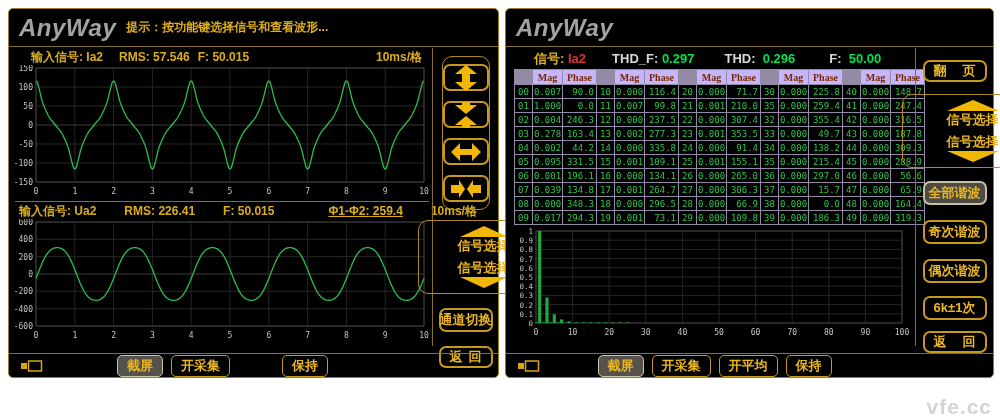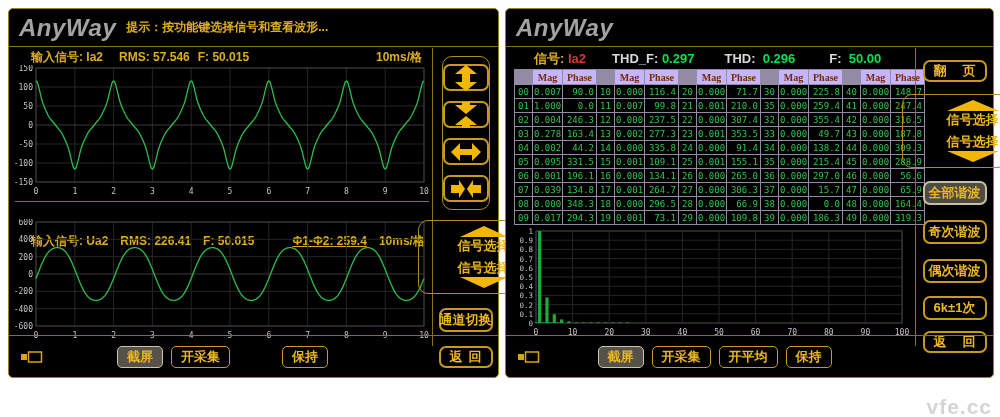--- a/index.html
+++ b/index.html
@@ -8,21 +8,21 @@
   #left-panel{left:8px;width:489px;}
   #right-panel{left:505px;width:487px;}
   .hdr{position:absolute;left:0;right:0;top:0;height:38px;display:flex;align-items:center;
     border-bottom:1px solid #8a701c;padding:0 10px;box-sizing:border-box;}
   .logo{font-style:italic;font-weight:bold;font-size:24px;color:#a3a3a3;margin-right:10px;letter-spacing:.5px;}
   .tip{font-weight:bold;font-size:12px;color:#e0af1d;white-space:nowrap;}
   .side-col{position:absolute;top:39px;bottom:31px;right:0;border-left:1px solid #8a701c;
     display:flex;flex-direction:column;align-items:center;box-sizing:border-box;}
   #left-panel .side-col{width:66px;}
   #right-panel .side-col{width:78px;}
-  .bottom-bar{position:absolute;left:0;right:0;bottom:0;height:42px;border-top:1px solid #8a701c;
+  .bottom-bar{position:absolute;left:0;right:0;bottom:0;height:24px;border-top:1px solid #8a701c;
     display:flex;align-items:center;box-sizing:border-box;}
   .fn-btn{background:#000;border:2px solid #c79a1f;border-radius:7px;color:#ecb722;
     font-weight:bold;font-size:13px;display:flex;align-items:center;justify-content:center;
     cursor:pointer;box-sizing:border-box;white-space:nowrap;}
   .fn-btn.sel{background:#4e4b44;border-color:#c9c0a0;}
   .btn-group{border:1px solid #b08c1e;border-radius:10px;display:flex;flex-direction:column;
     align-items:center;box-sizing:border-box;}
   .icon-btn{width:46px;height:27px;margin:5px 0;}
   .txt-btn{width:54px;height:28px;}
   #right-panel .txt-btn{width:64px;height:29px;}
@@ -104,21 +104,21 @@
         <text x="297.59999999999997" y="129" text-anchor="middle" fill="#c4c4c4" font-size="8" font-family="DejaVu Sans Mono, monospace">7</text>
         <text x="336.40000000000003" y="129" text-anchor="middle" fill="#c4c4c4" font-size="8" font-family="DejaVu Sans Mono, monospace">8</text>
         <text x="375.2" y="129" text-anchor="middle" fill="#c4c4c4" font-size="8" font-family="DejaVu Sans Mono, monospace">9</text>
         <text x="414" y="129" text-anchor="middle" fill="#c4c4c4" font-size="8" font-family="DejaVu Sans Mono, monospace">10</text>
       </g>
       <polyline points="26.0,16.0 26.8,16.5 27.6,18.1 28.3,20.6 29.1,23.6 29.9,26.9 30.7,30.2 31.4,33.3 32.2,36.1 33.0,38.5 33.8,40.6 34.5,42.5 35.3,44.3 36.1,46.0 36.9,47.6 37.6,49.2 38.4,50.7 39.2,52.1 40.0,53.3 40.7,54.3 41.5,55.3 42.3,56.2 43.1,57.1 43.8,58.0 44.6,59.0 45.4,60.0 46.2,61.0 47.0,62.0 47.7,62.9 48.5,63.8 49.3,64.7 50.1,65.7 50.8,66.7 51.6,67.9 52.4,69.3 53.2,70.8 53.9,72.4 54.7,74.0 55.5,75.7 56.3,77.5 57.0,79.4 57.8,81.5 58.6,83.9 59.4,86.7 60.1,89.8 60.9,93.1 61.7,96.4 62.5,99.4 63.2,101.9 64.0,103.5 64.8,104.0 65.6,103.5 66.4,101.9 67.1,99.4 67.9,96.4 68.7,93.1 69.5,89.8 70.2,86.7 71.0,83.9 71.8,81.5 72.6,79.4 73.3,77.5 74.1,75.7 74.9,74.0 75.7,72.4 76.4,70.8 77.2,69.3 78.0,67.9 78.8,66.7 79.5,65.7 80.3,64.7 81.1,63.8 81.9,62.9 82.6,62.0 83.4,61.0 84.2,60.0 85.0,59.0 85.8,58.0 86.5,57.1 87.3,56.2 88.1,55.3 88.9,54.3 89.6,53.3 90.4,52.1 91.2,50.7 92.0,49.2 92.7,47.6 93.5,46.0 94.3,44.3 95.1,42.5 95.8,40.6 96.6,38.5 97.4,36.1 98.2,33.3 98.9,30.2 99.7,26.9 100.5,23.6 101.3,20.6 102.0,18.1 102.8,16.5 103.6,16.0 104.4,16.5 105.2,18.1 105.9,20.6 106.7,23.6 107.5,26.9 108.3,30.2 109.0,33.3 109.8,36.1 110.6,38.5 111.4,40.6 112.1,42.5 112.9,44.3 113.7,46.0 114.5,47.6 115.2,49.2 116.0,50.7 116.8,52.1 117.6,53.3 118.3,54.3 119.1,55.3 119.9,56.2 120.7,57.1 121.4,58.0 122.2,59.0 123.0,60.0 123.8,61.0 124.6,62.0 125.3,62.9 126.1,63.8 126.9,64.7 127.7,65.7 128.4,66.7 129.2,67.9 130.0,69.3 130.8,70.8 131.5,72.4 132.3,74.0 133.1,75.7 133.9,77.5 134.6,79.4 135.4,81.5 136.2,83.9 137.0,86.7 137.7,89.8 138.5,93.1 139.3,96.4 140.1,99.4 140.8,101.9 141.6,103.5 142.4,104.0 143.2,103.5 144.0,101.9 144.7,99.4 145.5,96.4 146.3,93.1 147.1,89.8 147.8,86.7 148.6,83.9 149.4,81.5 150.2,79.4 150.9,77.5 151.7,75.7 152.5,74.0 153.3,72.4 154.0,70.8 154.8,69.3 155.6,67.9 156.4,66.7 157.1,65.7 157.9,64.7 158.7,63.8 159.5,62.9 160.2,62.0 161.0,61.0 161.8,60.0 162.6,59.0 163.4,58.0 164.1,57.1 164.9,56.2 165.7,55.3 166.5,54.3 167.2,53.3 168.0,52.1 168.8,50.7 169.6,49.2 170.3,47.6 171.1,46.0 171.9,44.3 172.7,42.5 173.4,40.6 174.2,38.5 175.0,36.1 175.8,33.3 176.5,30.2 177.3,26.9 178.1,23.6 178.9,20.6 179.6,18.1 180.4,16.5 181.2,16.0 182.0,16.5 182.8,18.1 183.5,20.6 184.3,23.6 185.1,26.9 185.9,30.2 186.6,33.3 187.4,36.1 188.2,38.5 189.0,40.6 189.7,42.5 190.5,44.3 191.3,46.0 192.1,47.6 192.8,49.2 193.6,50.7 194.4,52.1 195.2,53.3 195.9,54.3 196.7,55.3 197.5,56.2 198.3,57.1 199.0,58.0 199.8,59.0 200.6,60.0 201.4,61.0 202.2,62.0 202.9,62.9 203.7,63.8 204.5,64.7 205.3,65.7 206.0,66.7 206.8,67.9 207.6,69.3 208.4,70.8 209.1,72.4 209.9,74.0 210.7,75.7 211.5,77.5 212.2,79.4 213.0,81.5 213.8,83.9 214.6,86.7 215.3,89.8 216.1,93.1 216.9,96.4 217.7,99.4 218.4,101.9 219.2,103.5 220.0,104.0 220.8,103.5 221.6,101.9 222.3,99.4 223.1,96.4 223.9,93.1 224.7,89.8 225.4,86.7 226.2,83.9 227.0,81.5 227.8,79.4 228.5,77.5 229.3,75.7 230.1,74.0 230.9,72.4 231.6,70.8 232.4,69.3 233.2,67.9 234.0,66.7 234.7,65.7 235.5,64.7 236.3,63.8 237.1,62.9 237.8,62.0 238.6,61.0 239.4,60.0 240.2,59.0 241.0,58.0 241.7,57.1 242.5,56.2 243.3,55.3 244.1,54.3 244.8,53.3 245.6,52.1 246.4,50.7 247.2,49.2 247.9,47.6 248.7,46.0 249.5,44.3 250.3,42.5 251.0,40.6 251.8,38.5 252.6,36.1 253.4,33.3 254.1,30.2 254.9,26.9 255.7,23.6 256.5,20.6 257.2,18.1 258.0,16.5 258.8,16.0 259.6,16.5 260.4,18.1 261.1,20.6 261.9,23.6 262.7,26.9 263.5,30.2 264.2,33.3 265.0,36.1 265.8,38.5 266.6,40.6 267.3,42.5 268.1,44.3 268.9,46.0 269.7,47.6 270.4,49.2 271.2,50.7 272.0,52.1 272.8,53.3 273.5,54.3 274.3,55.3 275.1,56.2 275.9,57.1 276.6,58.0 277.4,59.0 278.2,60.0 279.0,61.0 279.8,62.0 280.5,62.9 281.3,63.8 282.1,64.7 282.9,65.7 283.6,66.7 284.4,67.9 285.2,69.3 286.0,70.8 286.7,72.4 287.5,74.0 288.3,75.7 289.1,77.5 289.8,79.4 290.6,81.5 291.4,83.9 292.2,86.7 292.9,89.8 293.7,93.1 294.5,96.4 295.3,99.4 296.0,101.9 296.8,103.5 297.6,104.0 298.4,103.5 299.2,101.9 299.9,99.4 300.7,96.4 301.5,93.1 302.3,89.8 303.0,86.7 303.8,83.9 304.6,81.5 305.4,79.4 306.1,77.5 306.9,75.7 307.7,74.0 308.5,72.4 309.2,70.8 310.0,69.3 310.8,67.9 311.6,66.7 312.3,65.7 313.1,64.7 313.9,63.8 314.7,62.9 315.4,62.0 316.2,61.0 317.0,60.0 317.8,59.0 318.6,58.0 319.3,57.1 320.1,56.2 320.9,55.3 321.7,54.3 322.4,53.3 323.2,52.1 324.0,50.7 324.8,49.2 325.5,47.6 326.3,46.0 327.1,44.3 327.9,42.5 328.6,40.6 329.4,38.5 330.2,36.1 331.0,33.3 331.7,30.2 332.5,26.9 333.3,23.6 334.1,20.6 334.8,18.1 335.6,16.5 336.4,16.0 337.2,16.5 338.0,18.1 338.7,20.6 339.5,23.6 340.3,26.9 341.1,30.2 341.8,33.3 342.6,36.1 343.4,38.5 344.2,40.6 344.9,42.5 345.7,44.3 346.5,46.0 347.3,47.6 348.0,49.2 348.8,50.7 349.6,52.1 350.4,53.3 351.1,54.3 351.9,55.3 352.7,56.2 353.5,57.1 354.2,58.0 355.0,59.0 355.8,60.0 356.6,61.0 357.4,62.0 358.1,62.9 358.9,63.8 359.7,64.7 360.5,65.7 361.2,66.7 362.0,67.9 362.8,69.3 363.6,70.8 364.3,72.4 365.1,74.0 365.9,75.7 366.7,77.5 367.4,79.4 368.2,81.5 369.0,83.9 369.8,86.7 370.5,89.8 371.3,93.1 372.1,96.4 372.9,99.4 373.6,101.9 374.4,103.5 375.2,104.0 376.0,103.5 376.8,101.9 377.5,99.4 378.3,96.4 379.1,93.1 379.9,89.8 380.6,86.7 381.4,83.9 382.2,81.5 383.0,79.4 383.7,77.5 384.5,75.7 385.3,74.0 386.1,72.4 386.8,70.8 387.6,69.3 388.4,67.9 389.2,66.7 389.9,65.7 390.7,64.7 391.5,63.8 392.3,62.9 393.0,62.0 393.8,61.0 394.6,60.0 395.4,59.0 396.2,58.0 396.9,57.1 397.7,56.2 398.5,55.3 399.3,54.3 400.0,53.3 400.8,52.1 401.6,50.7 402.4,49.2 403.1,47.6 403.9,46.0 404.7,44.3 405.5,42.5 406.2,40.6 407.0,38.5 407.8,36.1 408.6,33.3 409.3,30.2 410.1,26.9 410.9,23.6 411.7,20.6 412.4,18.1 413.2,16.5 414.0,16.0" fill="none" stroke="#2dbd4d" stroke-width="1.3"></polyline>
     </svg>
 
   <div class="gold-line" style="left:6px;width:414px;top:192px;"></div>
 
-  <div class="chart-hdr" style="top:194px;height:16px;left:22px;right:76px;gap:12px;margin-top:30px;">
+  <div class="chart-hdr" style="top:194px;height:16px;left:10px;right:76px;gap:28px;">
     <span><span>输入信号:</span> <span>Ua2</span></span>
     <span><span>RMS:</span> <span>226.41</span></span>
     <span><span>F:</span> <span>50.015</span></span>
     <span style="margin-left:26px;text-decoration:underline;"><span>Φ1-Φ2:</span> <span>259.4</span></span>
     <span class="tb">10ms/格</span>
   </div>
   <svg id="wave2-svg" style="left:1px;top:210px;" width="422" height="124">
       <g>
         <line x1="26" y1="3" x2="26" y2="107" stroke="#262626" stroke-width="1"></line>
         <line x1="64.80000000000001" y1="3" x2="64.80000000000001" y2="107" stroke="#262626" stroke-width="1"></line>

